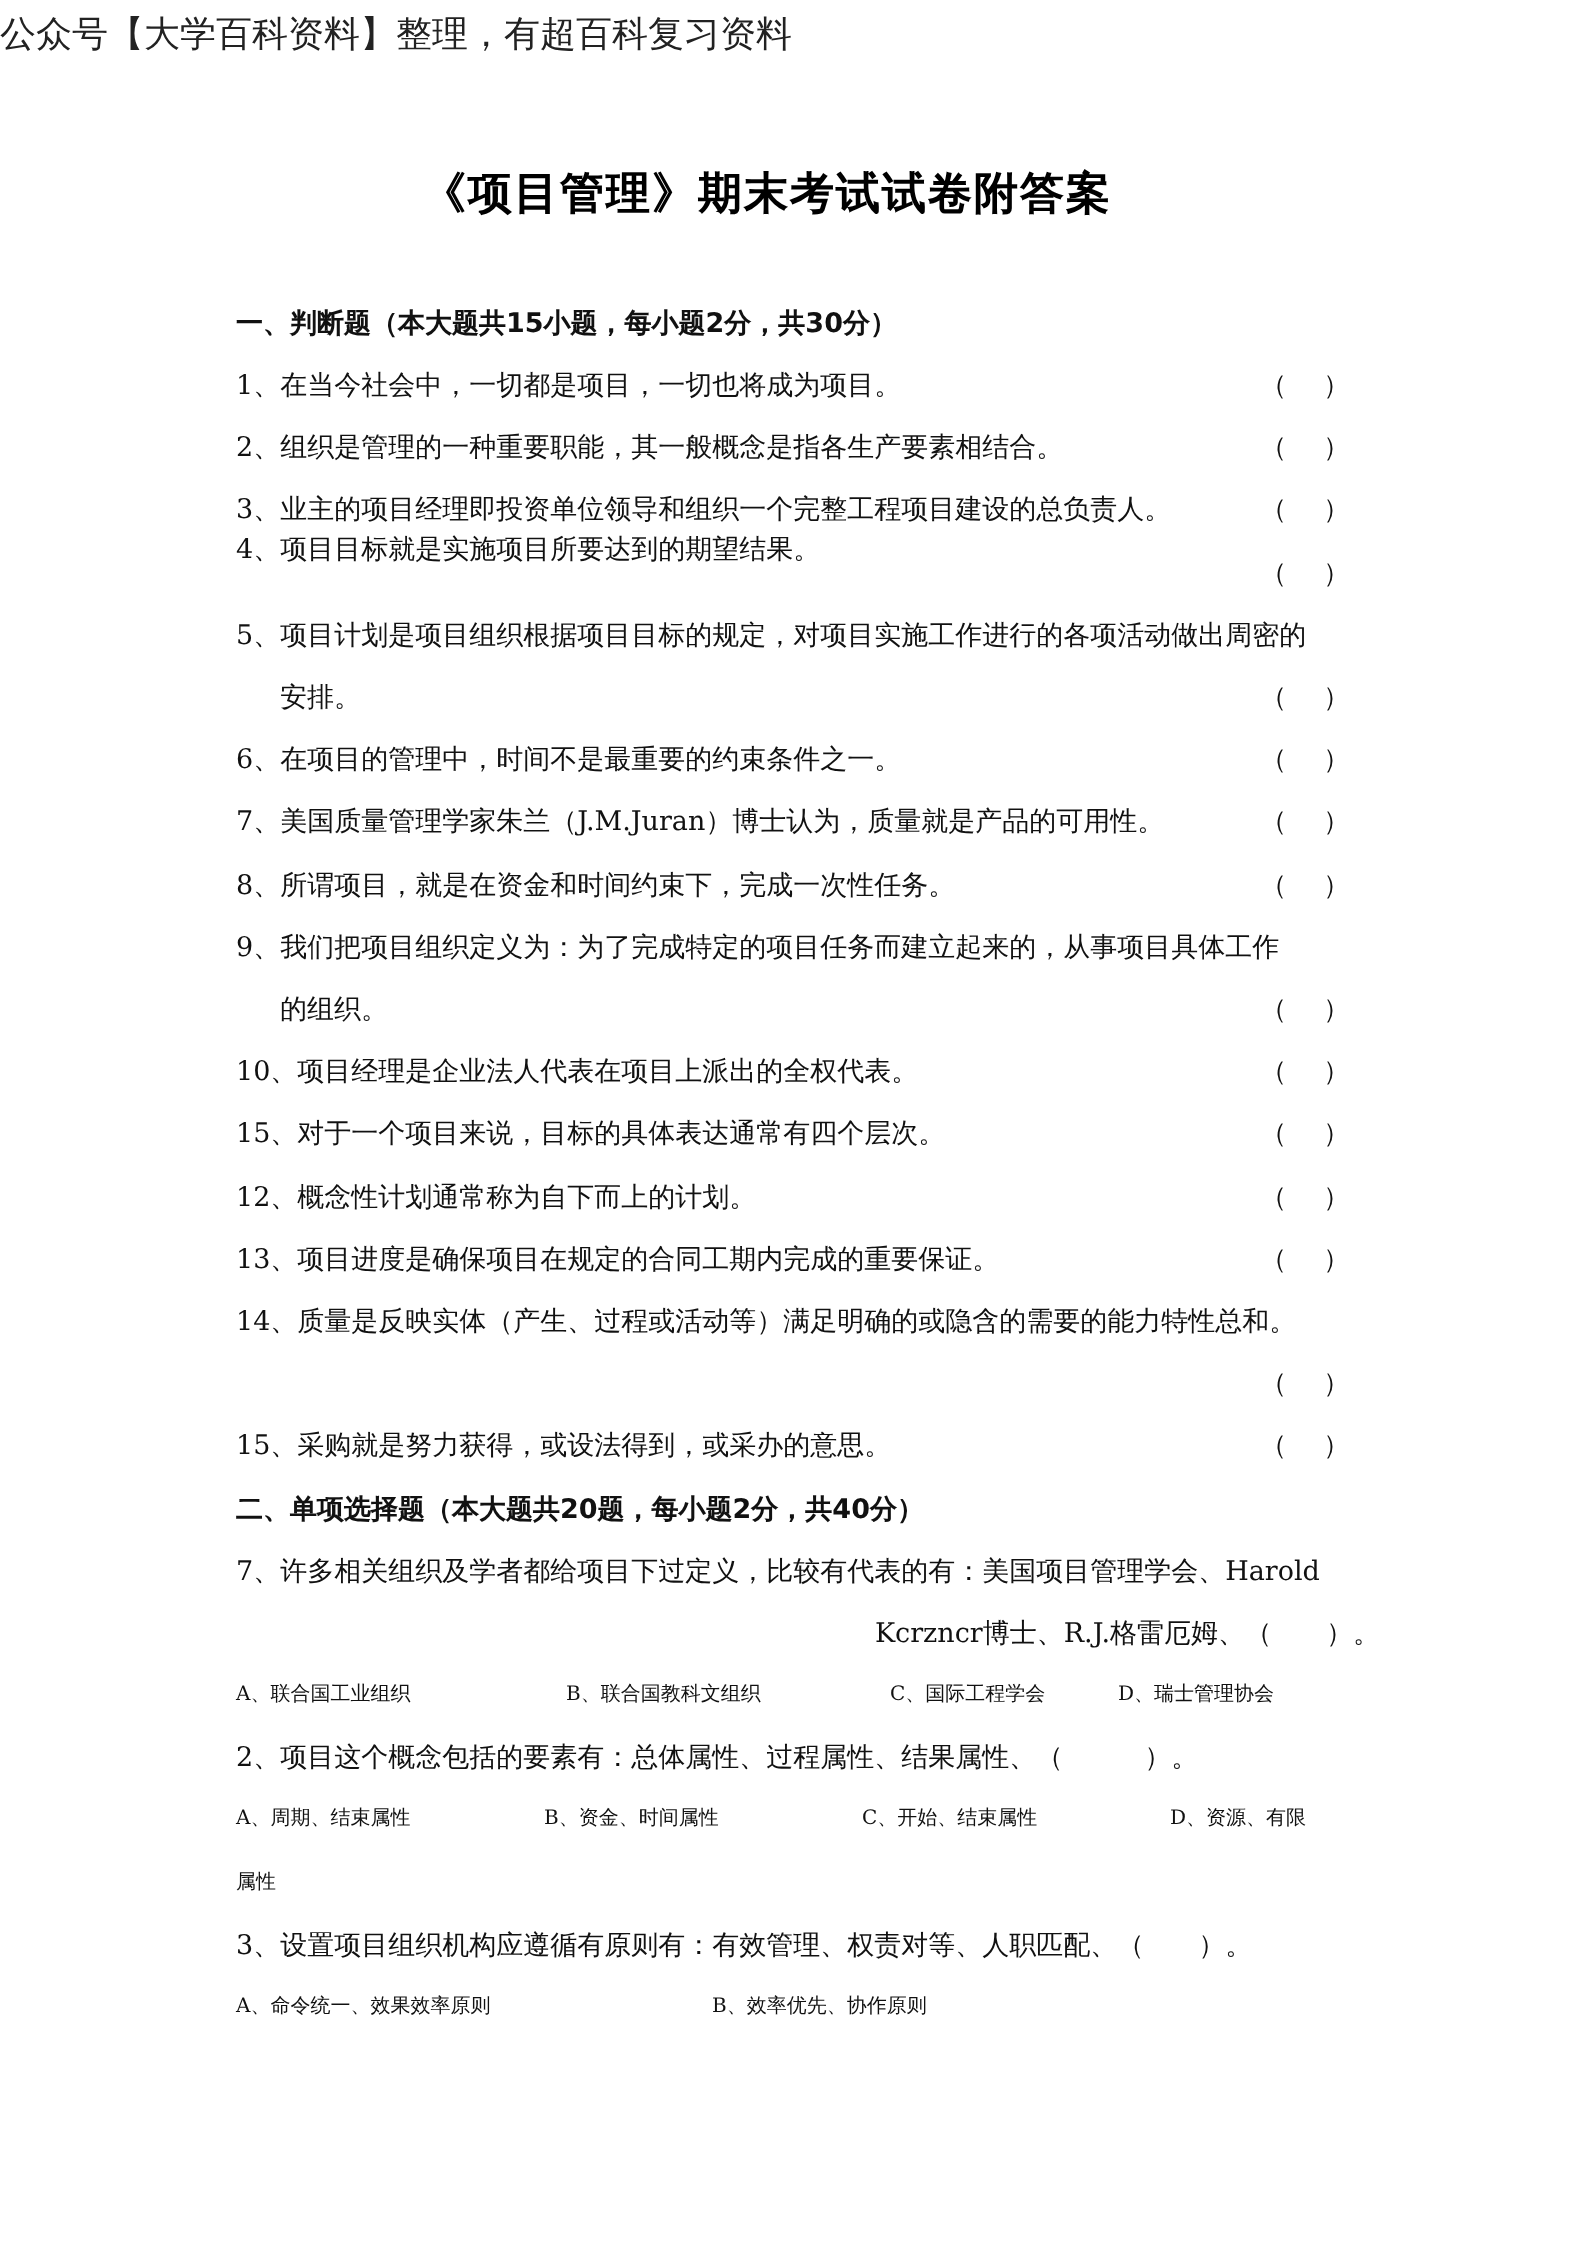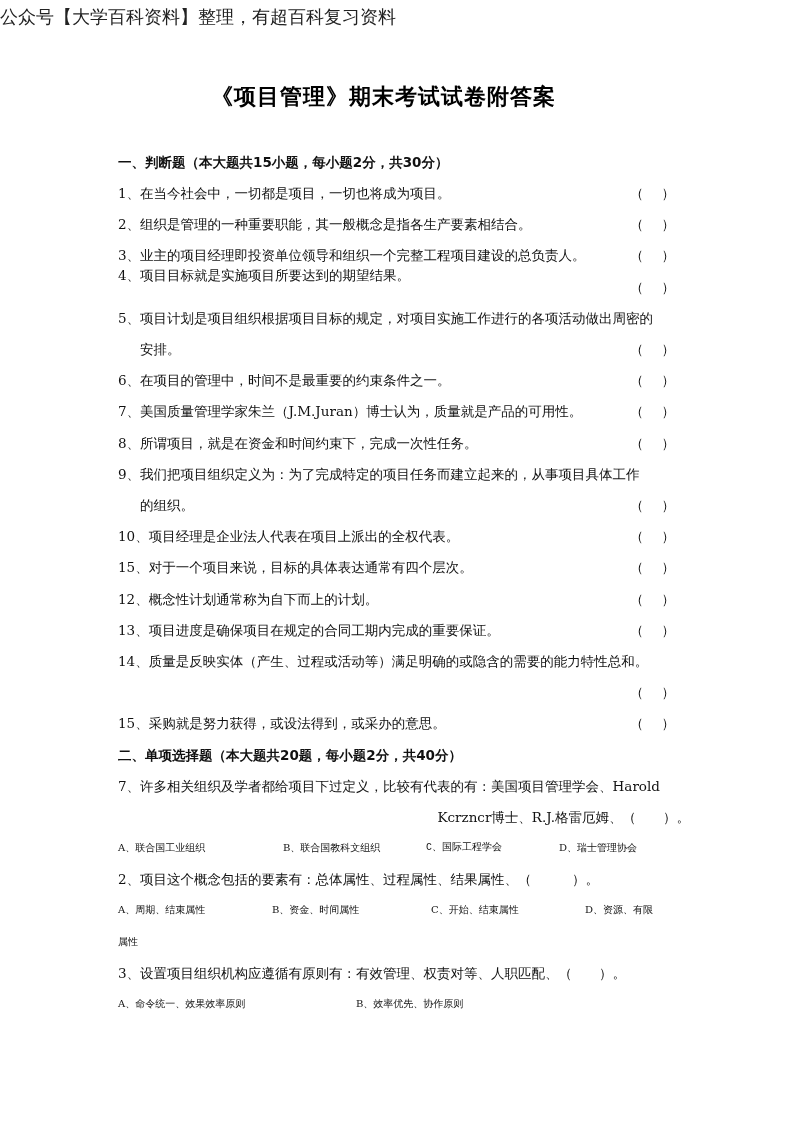--- a/index.html
+++ b/index.html
@@ -117,21 +117,21 @@
     <span>（</span>
     <span>）</span>
   </div>
 
 <div class="line bold" style="top:746px;">二、单项选择题（本大题共20题，每小题2分，共40分）</div>
 
 <div class="line" style="top:777px;">7、许多相关组织及学者都给项目下过定义，比较有代表的有：美国项目管理学会、Harold</div>
 <div class="line" style="top:808px; left:130px;text-align:right;">Kcrzncr博士、R.J.格雷厄姆、（　　）。</div>
 <div class="opt" style="top:839px; left:118px;">A、联合国工业组织</div>
 <div class="opt" style="top:839px; left:260px;margin-left:23px;">B、联合国教科文组织</div>
-<div class="opt" style="top:839px; left:426px;font-family:Liberation Mono, monospace;">C、国际工程学会</div>
+<div class="opt" style="top:839px; left:445px;">C、国际工程学会</div>
 <div class="opt" style="top:839px; left:559px;">D、瑞士管理协会</div>
 
 <div class="line" style="top:870px;">2、项目这个概念包括的要素有：总体属性、过程属性、结果属性、（　　　）。</div>
 <div class="opt" style="top:901px; left:118px;">A、周期、结束属性</div>
 <div class="opt" style="top:901px; left:272px;">B、资金、时间属性</div>
 <div class="opt" style="top:901px; left:431px;">C、开始、结束属性</div>
 <div class="opt" style="top:901px; left:585px;">D、资源、有限</div>
 <div class="opt" style="top:933px; left:118px;">属性</div>
 
 <div class="line" style="top:964px;">3、设置项目组织机构应遵循有原则有：有效管理、权责对等、人职匹配、（　　）。</div>

